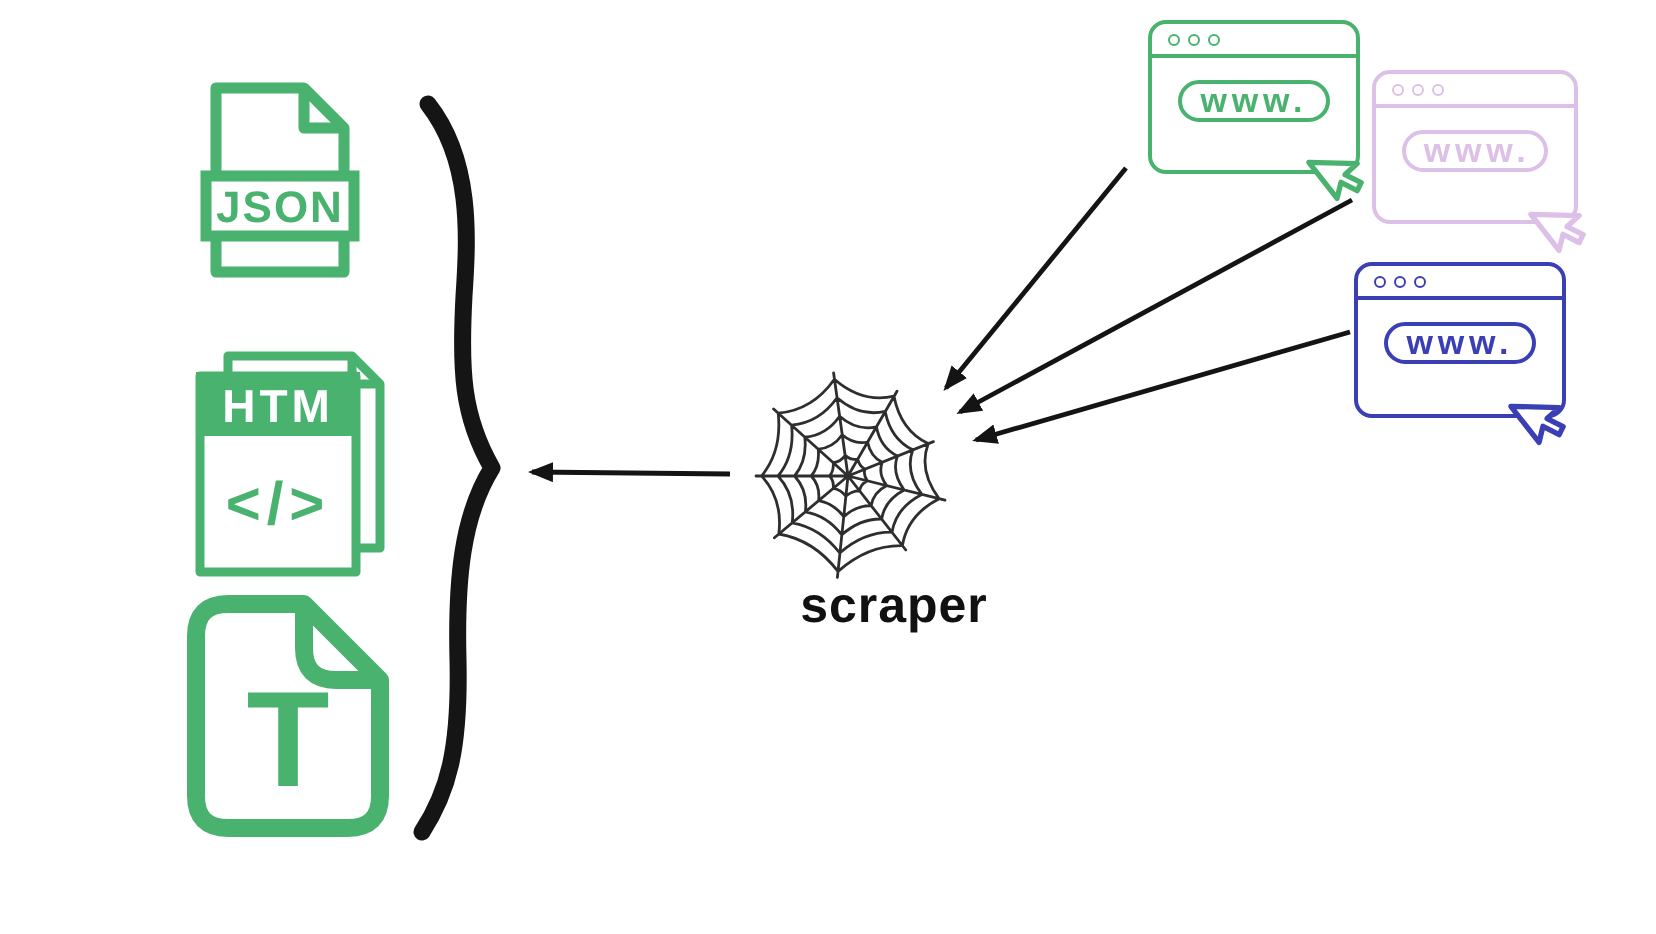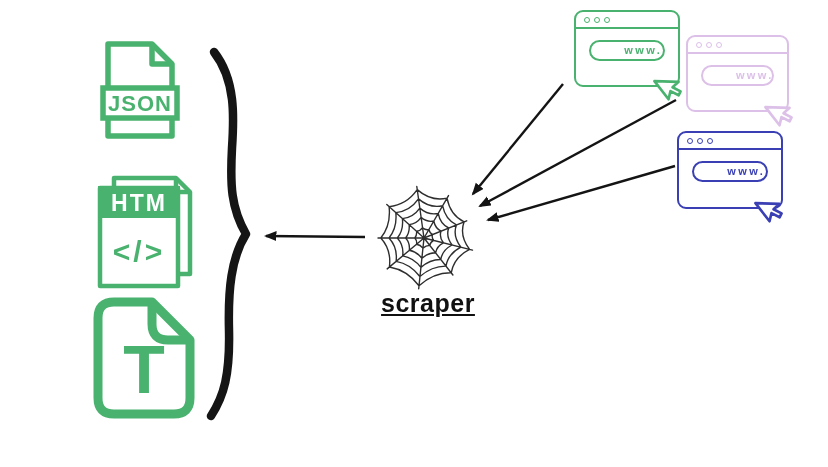--- a/index.html
+++ b/index.html
@@ -20,26 +20,26 @@
   svg text{font-family:"Liberation Sans",sans-serif;}
 
   
   .browser{position:absolute;background:#fff;border:2.5px solid currentColor;border-radius:9px;}
   .b-green{color:var(--green);}
   .b-pink{color:var(--pink);}
   .b-blue{color:var(--blue);}
   .titlebar{height:15px;border-bottom:2.5px solid currentColor;display:flex;align-items:center;gap:4px;padding-left:8px;}
   .dot{width:6px;height:6px;border:1.8px solid currentColor;border-radius:50%;box-sizing:border-box;flex:0 0 auto;}
   .searchbar{margin:11px auto 0;width:74%;height:21px;border:2.3px solid currentColor;border-radius:999px;display:flex;align-items:center;justify-content:space-between;padding:0 9px;box-sizing:border-box;}
-  .www{font-size:11px;font-weight:bold;letter-spacing:2.4px;line-height:1;margin-left:24px;}
+  .www{font-size:17px;font-weight:bold;letter-spacing:2.4px;line-height:1;}
   .cursor{position:absolute;}
 
   
-  .scraper-label{position:absolute;left:365px;top:289px;width:126px;text-align:center;
-    font-size:25px;font-weight:bold;color:#111;letter-spacing:0.5px;text-decoration:underline;}
+  .scraper-label{position:absolute;left:384px;top:289px;width:126px;text-align:center;
+    font-size:25px;font-weight:bold;color:#111;letter-spacing:0.5px;}
 
   
   .web{position:absolute;left:362px;top:176px;}
 </style>
 </head>
 <body>
 
 <div class="canvas">
 
   <svg class="overlay" viewBox="0 0 828 467" width="828" height="467">

